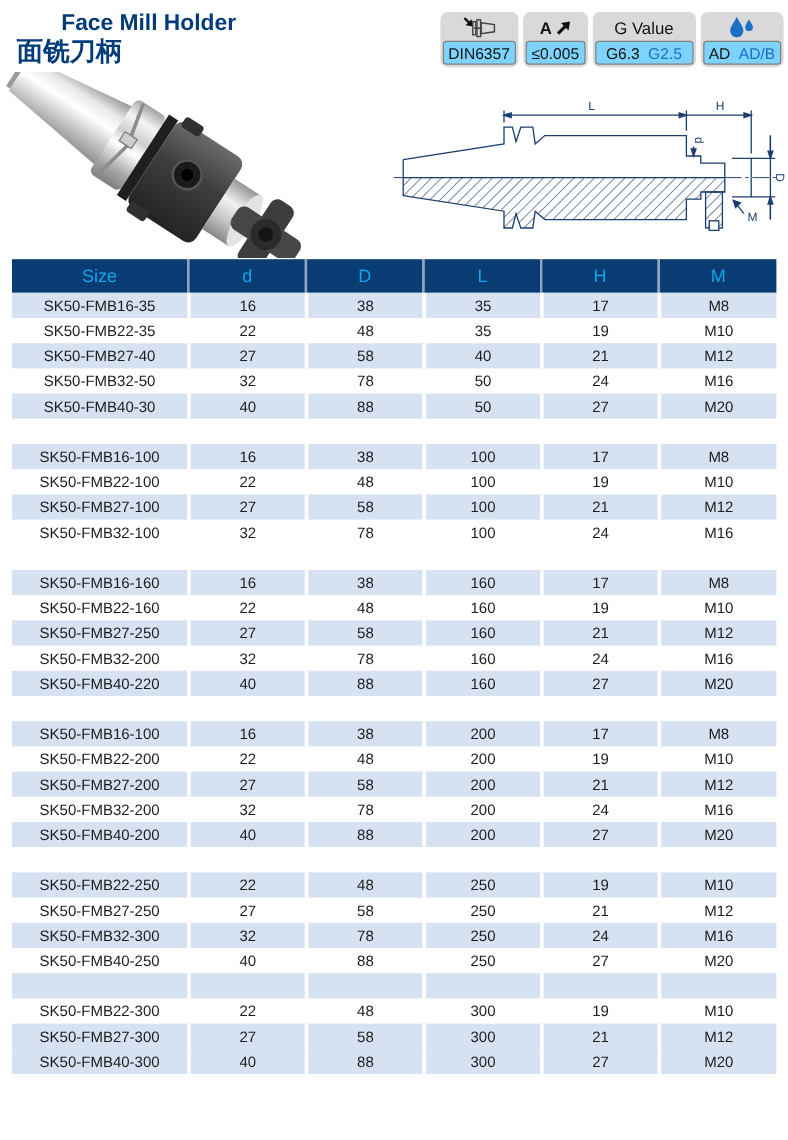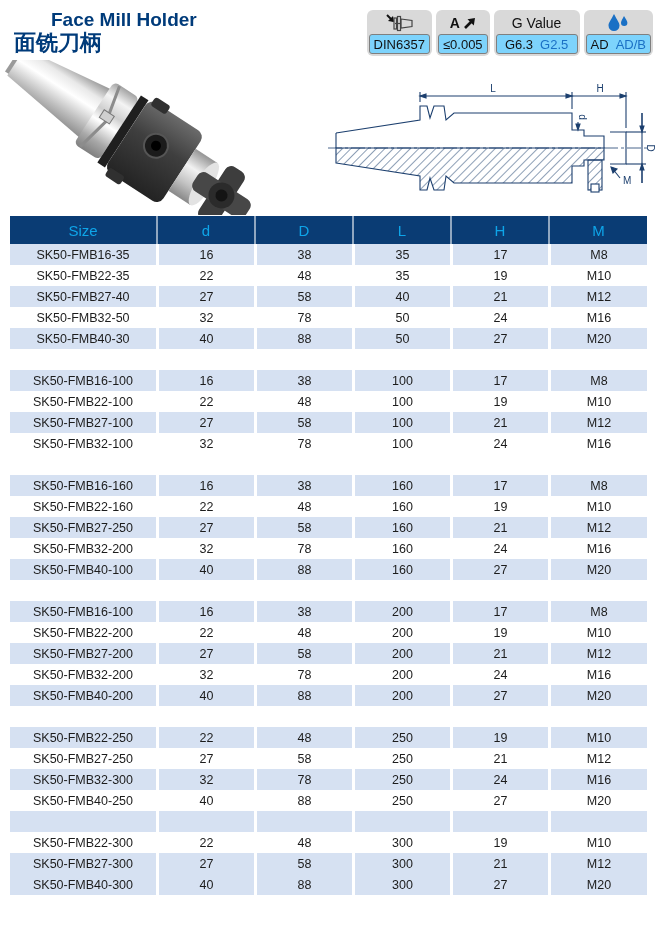--- a/index.html
+++ b/index.html
@@ -349,21 +349,21 @@
         </tr>
         <tr class="">
           <td>SK50-FMB32-200</td>
           <td>32</td>
           <td>78</td>
           <td>160</td>
           <td>24</td>
           <td>M16</td>
         </tr>
         <tr class="alt ">
-          <td>SK50-FMB40-100</td>
+          <td>SK50-FMB40-220</td>
           <td>40</td>
           <td>88</td>
           <td>160</td>
           <td>27</td>
           <td>M20</td>
         </tr>
         <tr class="sep">
           <td></td>
           <td></td>
           <td></td>

